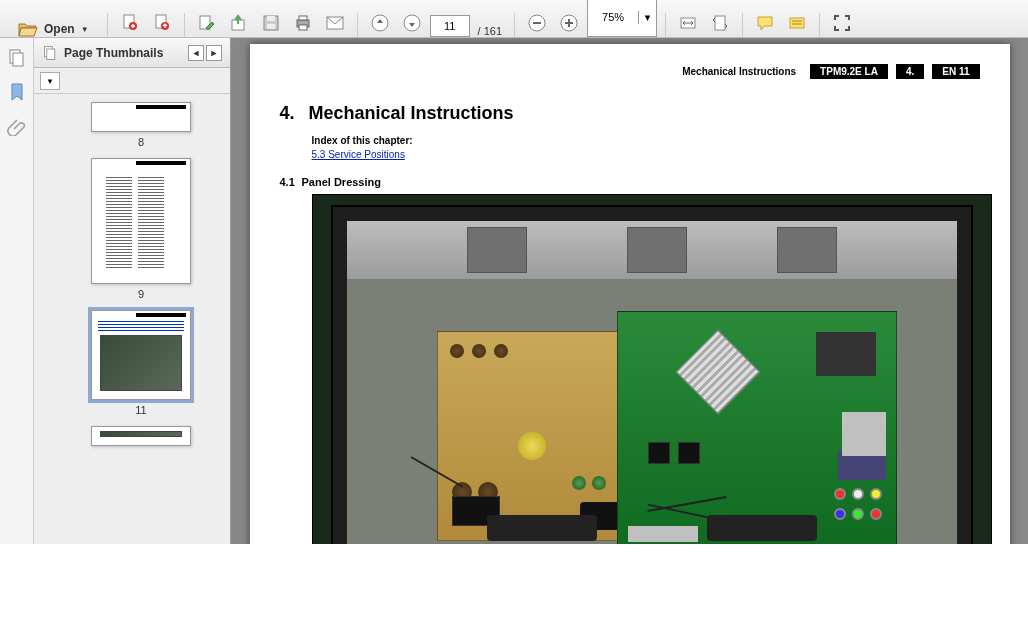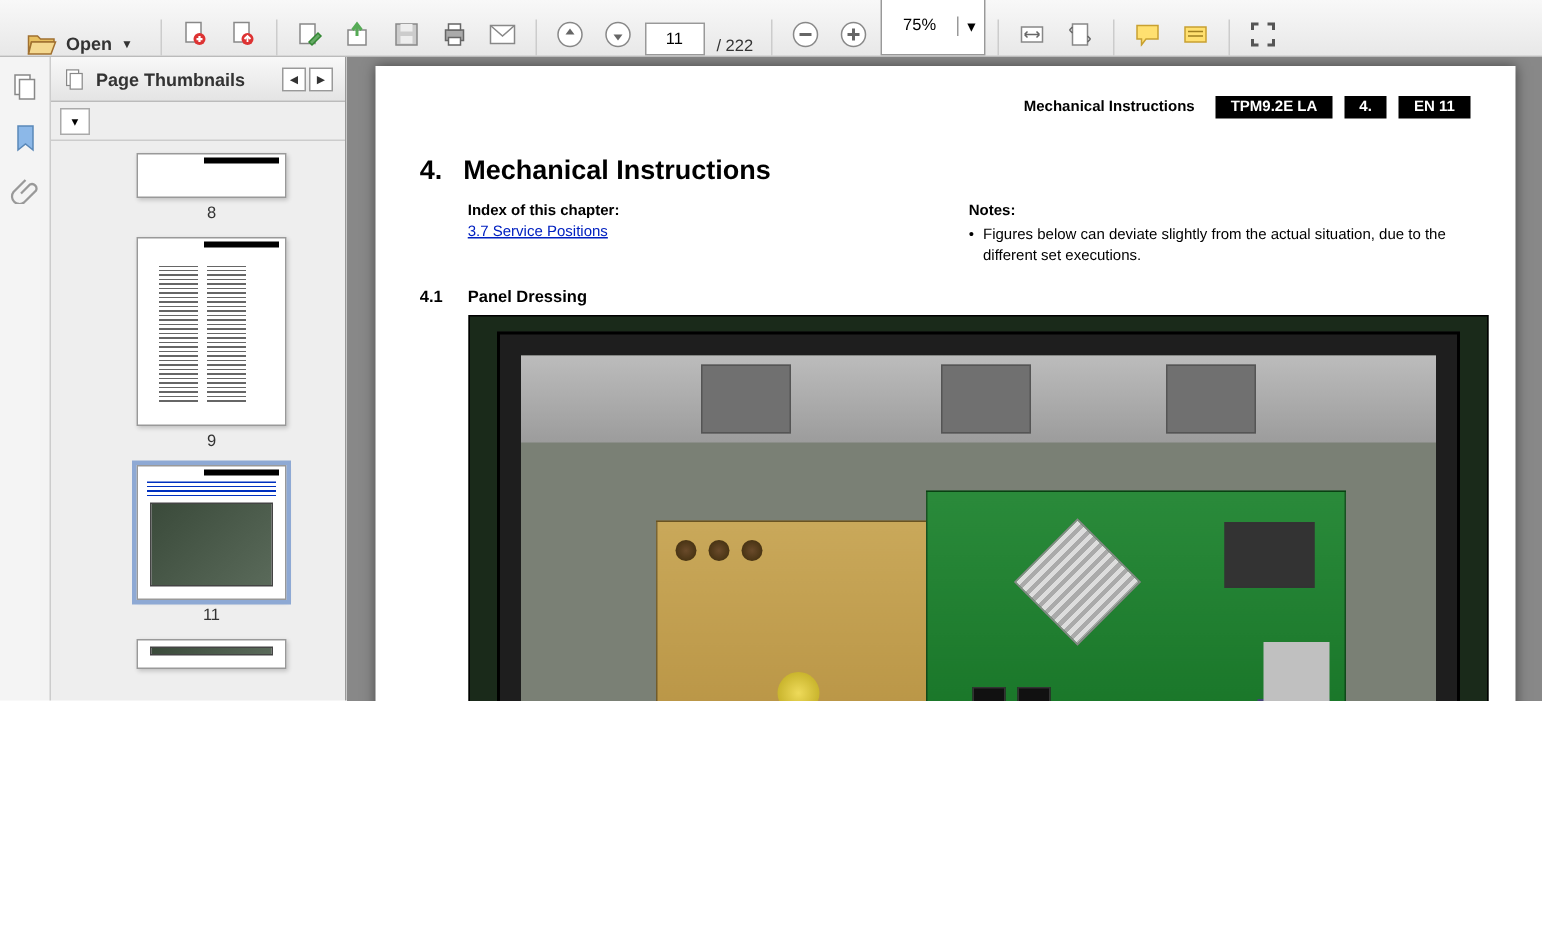--- a/index.html
+++ b/index.html
@@ -10,21 +10,21 @@
 .tb-sep { width: 1px; height: 24px; background: #ccc; margin: 0 4px; }
 .tb-btn { width: 28px; height: 28px; display: flex; align-items: center; justify-content: center; border-radius: 3px; cursor: pointer; }
 .open-btn { display: flex; align-items: center; gap: 6px; padding: 0 10px; cursor: pointer; font-size: 12px; font-weight: bold; color: #333; }
 .page-input { width: 40px; height: 22px; text-align: center; border: 1px solid #999; font-size: 11px; }
 .page-total { font-size: 11px; color: #333; padding: 0 4px; }
 .zoom-select { height: 40px; border: 1px solid #999; display: flex; align-items: center; background: #fff; }
 .zoom-select input { width: 50px; border: none; text-align: center; font-size: 11px; }
 .zoom-select .dd { width: 18px; text-align: center; border-left: 1px solid #999; cursor: pointer; }
 
 
-.body { display: flex; height: 429px; }
+.body { display: flex; height: 506px; }
 .leftcol { width: 34px; background: #f4f4f4; border-right: 1px solid #ccc; padding-top: 10px; display: flex; flex-direction: column; align-items: center; gap: 14px; }
 .leftcol .ico { width: 20px; height: 20px; cursor: pointer; }
 
 .sidebar { width: 197px; background: #eeeeee; border-right: 1px solid #999; display: flex; flex-direction: column; }
 .sb-head { height: 30px; border-bottom: 1px solid #bbb; display: flex; align-items: center; padding: 0 8px; font-size: 12px; font-weight: bold; color: #333; background: linear-gradient(#f8f8f8,#e4e4e4); }
 .sb-head .spacer { flex: 1; }
 .sb-head .navbtn { width: 16px; height: 16px; border: 1px solid #999; background: #fff; display: flex; align-items: center; justify-content: center; font-size: 9px; margin-left: 2px; cursor: pointer; }
 .sb-toolbar { height: 26px; border-bottom: 1px solid #ccc; display: flex; align-items: center; padding: 0 6px; gap: 4px; }
 .sb-toolbar .sbtb { width: 20px; height: 18px; border: 1px solid #aaa; background: #fff; cursor: pointer; font-size: 9px; display:flex; align-items:center; justify-content:center; }
 
@@ -49,21 +49,21 @@
 .pg-header .htxt { padding: 2px 6px; }
 .pg-header .hbox { background: #000; color: #fff; padding: 2px 10px; }
 .pg-title-row { display: flex; gap: 14px; margin-top: 24px; }
 .pg-num { font-size: 18px; font-weight: bold; }
 .pg-title { font-size: 18px; font-weight: bold; }
 .pg-cols { display: flex; margin-top: 10px; }
 .pg-col { flex: 1; font-size: 10px; line-height: 1.4; }
 .pg-col.left { margin-left: 32px; }
 .pg-col b { font-weight: bold; text-align: center; }
 .pg-col a { color: #0020c0; text-decoration: underline; cursor: pointer; display: block; }
-.sec-row { display: flex; gap: 14px; margin-top: 14px; font-weight: bold; font-size: 11px; }
+.sec-row { display: flex; gap: 4px; margin-top: 14px; font-weight: bold; font-size: 11px; }
 .sec-row .sn { width: 18px; }
 .figure { margin: 6px 0 0 32px; border: 1px solid #000; width: 680px; height: 380px; background: #1a2a1a; position: relative; overflow: hidden; }
 .tv-frame { position:absolute; inset: 10px 18px 12px 18px; background: #1e1e1e; border: 2px solid #000; }
 .tv-inner { position:absolute; inset: 14px; background: #7a8075; }
 .metal-bar { position:absolute; top:0; left:0; right:0; height: 58px; background: linear-gradient(#bcbcbc,#9c9c9c); }
 .metal-bar .bracket { position:absolute; top:6px; width:60px; height:46px; background:#707070; border:1px solid #555; }
 .board { position:absolute; border:1px solid rgba(0,0,0,0.4); }
 .psu { left: 90px; top: 110px; width: 210px; height: 210px; background: linear-gradient(#c9a85a,#b08a3a); }
 .mainb { right: 60px; top: 90px; width: 280px; height: 240px; background: linear-gradient(#2a8a3a,#0f6a1f); }
 .heatsink { position:absolute; top:30px; left:70px; width:60px; height:60px; background: repeating-linear-gradient(90deg,#ddd 0,#ddd 3px,#aaa 3px,#aaa 6px); border:1px solid #888; transform: rotate(45deg); }
@@ -144,21 +144,21 @@
         <path d="M9 5 l-3 4 h6 z" fill="#666"></path>
       </svg>
     </div>
   <div class="tb-btn">
       <svg width="18" height="18" viewBox="0 0 18 18">
         <circle cx="9" cy="9" r="8" fill="#fff" stroke="#888"></circle>
         <path d="M9 13 l-3 -4 h6 z" fill="#666"></path>
       </svg>
     </div>
   <input class="page-input" value="11" style="">
-  <span class="page-total">/ <span>222</span></span>
+  <span class="page-total">/ <span>161</span></span>
   <div class="tb-sep"></div>
   <div class="tb-btn">
       <svg width="18" height="18" viewBox="0 0 18 18">
         <circle cx="9" cy="9" r="8" fill="#fff" stroke="#888"></circle>
         <path d="M5 9 h8" stroke="#666" stroke-width="2"></path>
       </svg>
     </div>
   <div class="tb-btn">
       <svg width="18" height="18" viewBox="0 0 18 18">
         <circle cx="9" cy="9" r="8" fill="#fff" stroke="#888"></circle>
@@ -272,28 +272,21 @@
         <span class="hbox">4.</span>
         <span class="hbox">EN 11</span>
       </div>
       <div class="pg-title-row">
         <div class="pg-num">4.</div>
         <div class="pg-title">Mechanical Instructions</div>
       </div>
       <div class="pg-cols">
         <div class="pg-col left">
           <b>Index of this chapter:</b>
-          <a>3.7 Service Positions</a>
-        </div>
-        <div class="pg-col">
-          <b>Notes:</b>
-          <div style="display:flex;gap:6px;margin-top:2px">
-            <span>•</span>
-            <span>Figures below can deviate slightly from the actual situation, due to the different set executions.</span>
-          </div>
+          <a>5.3 Service Positions</a>
         </div>
       </div>
       <div class="sec-row">
         <div class="sn">4.1</div>
         <div>Panel Dressing</div>
       </div>
 
       <div class="figure">
         <div class="tv-frame">
           <div class="tv-inner">

